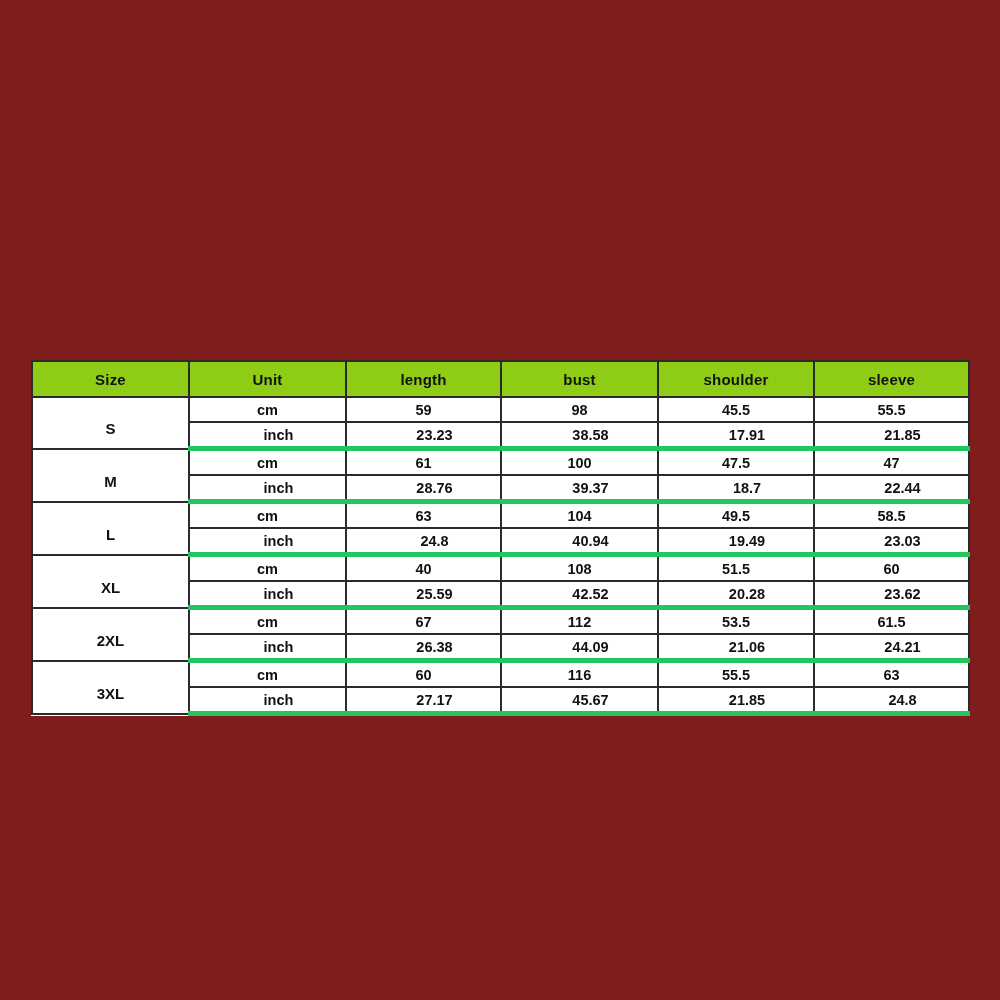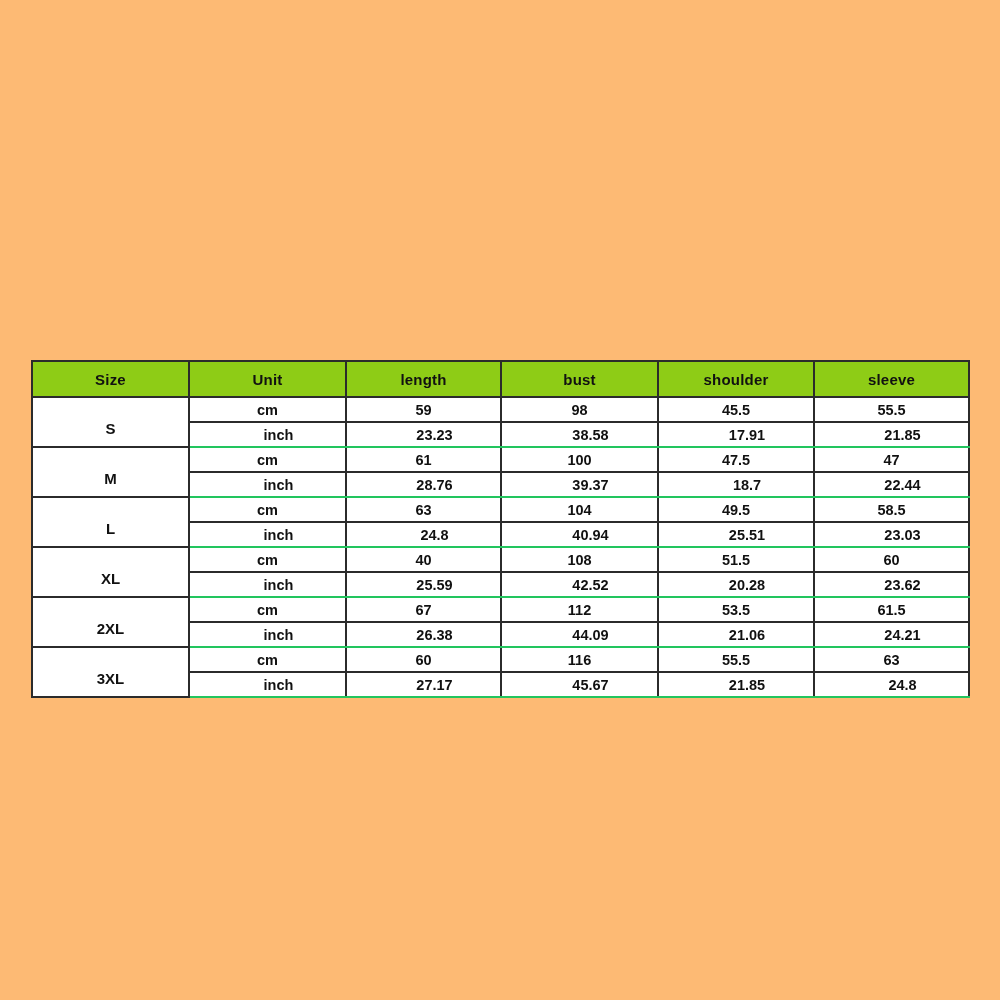--- a/index.html
+++ b/index.html
@@ -11,21 +11,21 @@
     height: 1000px;
     background: #ffffff;
     font-family: "Liberation Sans", sans-serif;
     -webkit-font-smoothing: antialiased;
   }
 
   #page {
     position: relative;
     width: 1000px;
     height: 1000px;
-    background: #fdba74;
+    background: #7f1d1d;
     overflow: hidden;
   }
 
   
   #size-chart-wrap {
     position: absolute;
     left: 31px;
     top: 360px;
     width: 937px;
   }
@@ -80,21 +80,21 @@
     border-top: 2px solid #2b2b2b;
     border-bottom: 2px solid #2b2b2b;
     padding-top: 12px;
   }
 
   
   tbody tr.group-start td {
     border-top: 2px solid #ef4444;
   }
   tbody tr.group-end td {
-    border-bottom: 2px solid #22c55e;
+    border-bottom: 5px solid #22c55e;
     padding-left: 22px;
   }
 </style>
 </head>
 <body>
 
 <div id="page">
 
   <div id="size-chart-wrap">
     <table class="size-chart">
@@ -157,21 +157,21 @@
           <td>cm</td>
           <td>63</td>
           <td>104</td>
           <td>49.5</td>
           <td>58.5</td>
         </tr>
         <tr class="group-end">
           <td>inch</td>
           <td>24.8</td>
           <td>40.94</td>
-          <td>25.51</td>
+          <td>19.49</td>
           <td>23.03</td>
         </tr>
 
         <tr class="group-start">
           <td class="size-label" rowspan="2">XL</td>
           <td>cm</td>
           <td>40</td>
           <td>108</td>
           <td>51.5</td>
           <td>60</td>

